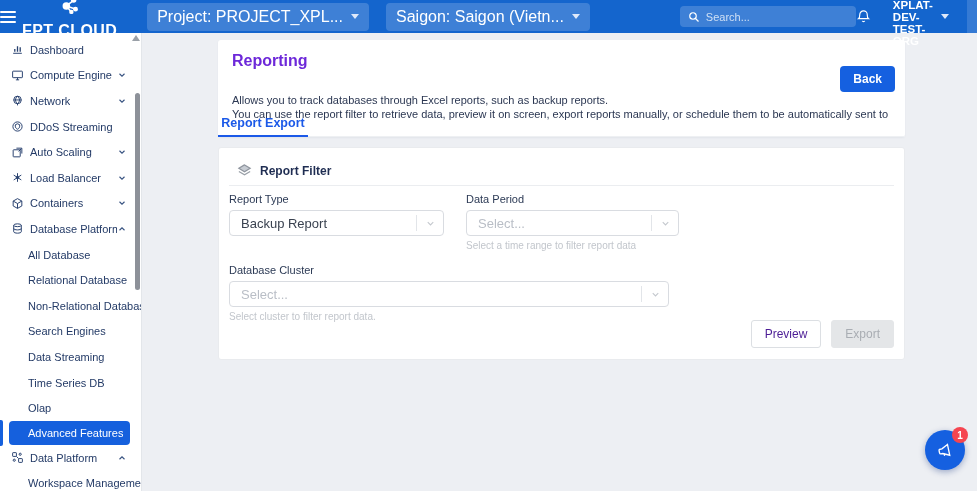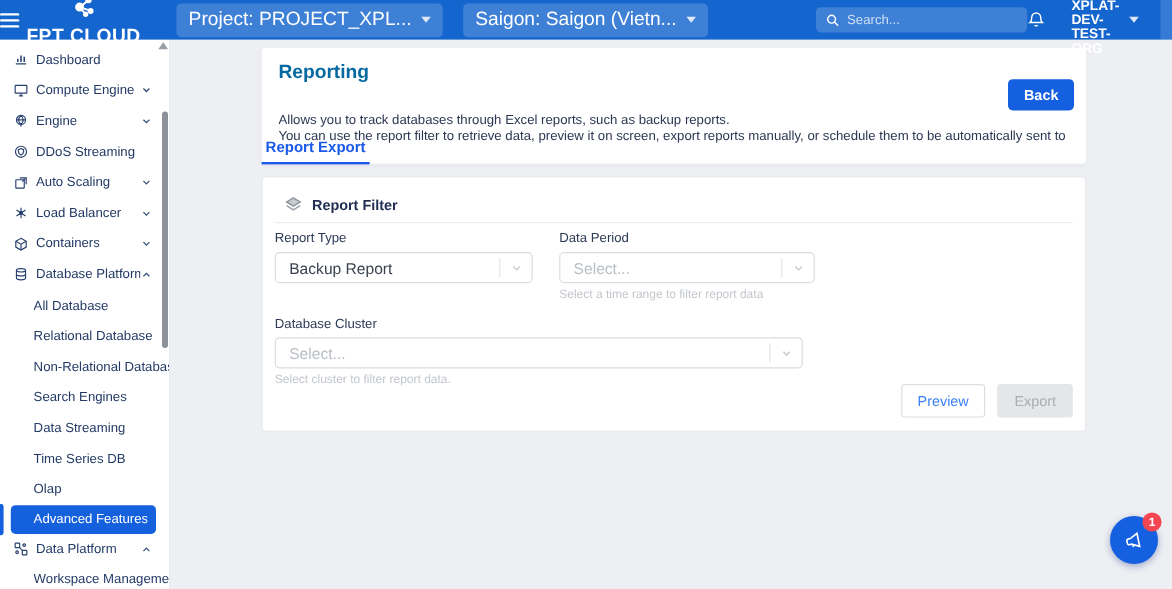--- a/index.html
+++ b/index.html
@@ -38,21 +38,21 @@
   .sb-item.selected .lbl { margin-left:19px; }
   .active-bar { position:absolute; left:0; width:3px; height:26px; background:#1560dd; border-radius:0 2px 2px 0; }
   .sb-scroll { position:absolute; right:1px; top:60px; width:5px; height:197px; background:#8d9199; border-radius:3px; cursor:pointer; }
   .sb-scroll-up { position:absolute; right:1px; top:2px; width:0; height:0; border-left:4px solid transparent; border-right:4px solid transparent; border-bottom:6px solid #9aa0a8; }
 
   
   .main { flex:1; position:relative; background:#edeff3; overflow:hidden; }
   .card { position:absolute; left:76px; width:687px; background:#fff; border-radius:3px; }
   .head-card { top:7px; height:97px; box-shadow:0 1px 2px rgba(20,40,80,.05); }
   .head-inner { padding:12px 14px 0 14px; position:relative; }
-  .page-title { font-size:16px; font-weight:700; color:#0369a1; }
+  .page-title { font-size:16px; font-weight:700; color:#6d28d9; }
   .page-desc { font-size:11px; color:#2b3752; margin-top:23px; line-height:14px; white-space:nowrap; overflow:hidden; }
   .back-btn { position:absolute; right:10px; top:26px; background:#1560e0; color:#fff; border:none; border-radius:4px; font-size:12px; font-weight:600; padding:6px 13px; cursor:pointer; font-family:"Liberation Sans", sans-serif; }
   .tabbar { position:absolute; bottom:0; left:0; right:0; border-bottom:1px solid #eef0f3; height:27px; }
   .tab { width:90px; text-align:center; font-size:12.5px; font-weight:600; color:#1b59e8; padding-top:6px; height:27px; border-bottom:2px solid #1b59e8; cursor:pointer; }
 
   .filter-card { top:114px; height:213px; border:1px solid #e9ebee; }
   .filter-inner { padding:0 10px; position:relative; height:100%; }
   .filter-head { display:flex; align-items:center; gap:8px; padding:15px 4px 0 8px; }
   .filter-title { font-size:12px; font-weight:600; color:#1f2d52; }
   .filter-divider { border-bottom:1px solid #ebedf0; margin-top:7px; }
@@ -62,21 +62,21 @@
   .fcol.c2 { width:213px; }
   .select { margin-top:5px; height:26px; border:1px solid #d9dce1; border-radius:4px; display:flex; align-items:center; background:#fff; cursor:pointer; }
   .select .val { flex:1; font-size:13px; color:#3a4250; padding-left:11px; white-space:nowrap; overflow:hidden; }
   .select .val.ph { color:#b9bec6; }
   .select .sep { width:1px; height:16px; background:#e2e5e9; }
   .select .arr { width:26px; display:flex; justify-content:center; }
   .helper { font-size:10px; color:#c2c6cc; margin-top:4px; }
   .row2 { margin-top:13px; }
   .row2 .select { width:440px; }
   .btn-row { position:absolute; right:10px; bottom:11px; display:flex; gap:10px; }
-  .btn-preview { background:#fff; border:1px solid #dcdfe3; border-radius:3px; color:#3b82f6; font-size:12px; padding:6px 13px; cursor:pointer; font-family:"Liberation Sans", sans-serif; }
+  .btn-preview { background:#fff; border:1px solid #dcdfe3; border-radius:3px; color:#4c1d95; font-size:12px; padding:6px 13px; cursor:pointer; font-family:"Liberation Sans", sans-serif; }
   .btn-export { background:#e4e6e8; border:1px solid #e4e6e8; border-radius:3px; color:#a9adb3; font-size:12px; padding:6px 13px; cursor:pointer; font-family:"Liberation Sans", sans-serif; }
 
   
   .fab { position:absolute; right:12px; bottom:21px; width:40px; height:40px; border-radius:50%; background:#1560e0; display:flex; align-items:center; justify-content:center; cursor:pointer; box-shadow:0 2px 6px rgba(10,40,120,.35); }
   .fab .badge { position:absolute; top:-3px; right:-3px; min-width:16px; height:16px; border-radius:8px; background:#f54550; color:#fff; font-size:10px; font-weight:700; display:flex; align-items:center; justify-content:center; }
 </style>
 </head>
 <body>
 
 <div class="topbar">
@@ -177,21 +177,21 @@
           </span>
         </div>
         <div class="sb-item">
           <span class="ic">
             <svg width="13" height="13" viewBox="0 0 24 24" fill="none" stroke="#27406e" stroke-width="1.8">
               <circle cx="12" cy="11" r="7"></circle>
               <path d="M5 11h14M12 4c-5 5-5 9 0 14 5-5 5-9 0-14z"></path>
               <path d="M12 18v3"></path>
             </svg>
           </span>
-          <span class="lbl">Engine</span>
+          <span class="lbl">Network</span>
           <span class="chev">
             <svg width="10" height="10" viewBox="0 0 24 24" fill="none" stroke="#35507f" stroke-width="2.6">
               <polyline points="6 9 12 15 18 9"></polyline>
             </svg>
           </span>
         </div>
         <div class="sb-item">
           <span class="ic">
             <svg width="13" height="13" viewBox="0 0 24 24" fill="none" stroke="#27406e" stroke-width="1.8">
               <circle cx="12" cy="12" r="8.5"></circle>

